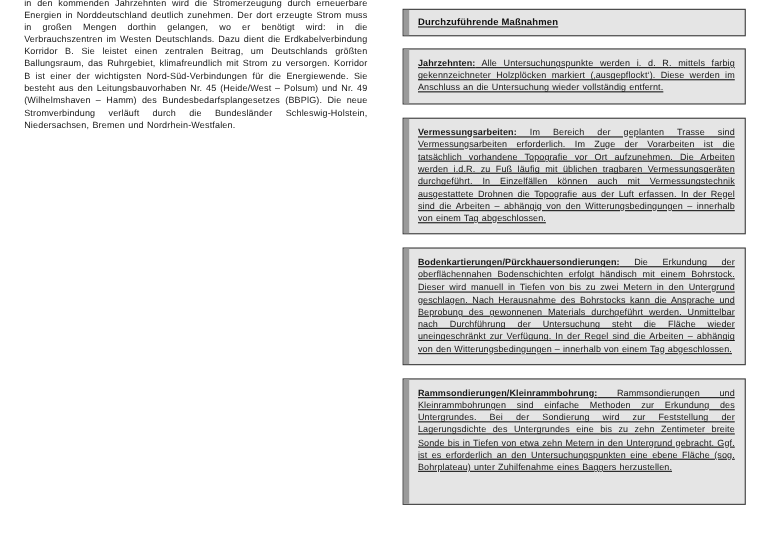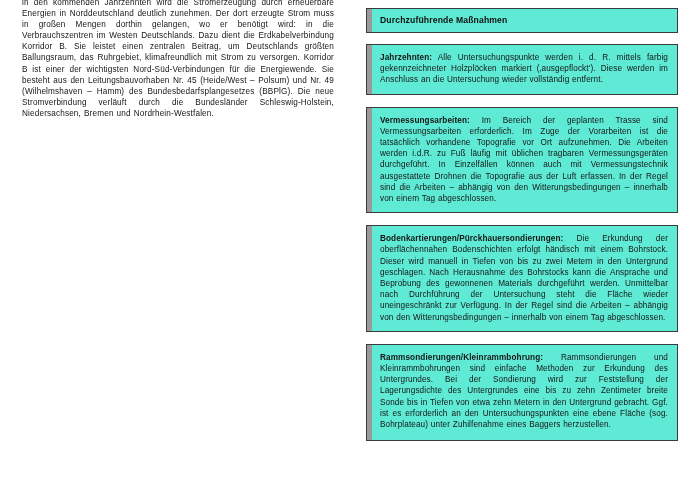--- a/index.html
+++ b/index.html
@@ -48,24 +48,25 @@
   .right-col {
     position: absolute;
     left: 366px;
     top: 8px;
     width: 312px;
   }
 
   .box {
     position: relative;
     border: 1px solid #3c3c3c;
-    background: #5eead4;
+    background: #e5e5e5;
     box-sizing: border-box;
     margin-bottom: 12px;
     padding: 7px 9px 8px 13px;
+    text-decoration: underline;
   }
   
   .box::before {
     content: "";
     position: absolute;
     left: 0px;
     top: 0px;
     bottom: 0px;
     width: 5px;
     background: #9a9a9a;
@@ -92,21 +93,21 @@
     font-size: 8.6px;
     font-weight: bold;
     letter-spacing: 0.15px;
     color: #111;
     line-height: 11px;
   }
 
   
   .box.last {
     margin-bottom: 0;
-    padding-bottom: 10px;
+    padding-bottom: 28px;
   }
 </style>
 </head>
 <body>
 
 <div class="page">
 
   <div class="left-col">
     <p class="clip-top">in den kommenden Jahrzehnten wird die Stromerzeugung durch erneuerbare Energien in Norddeutschland deutlich zunehmen. Der dort erzeugte Strom muss in großen Mengen dorthin gelangen, wo er benötigt wird: in die Verbrauchszentren im Westen Deutschlands. Dazu dient die Erdkabelverbindung Korridor B. Sie leistet einen zentralen Beitrag, um Deutschlands größten Ballungsraum, das Ruhrgebiet, klimafreundlich mit Strom zu versorgen. Korridor B ist einer der wichtigsten Nord-Süd-Verbindungen für die Energiewende. Sie besteht aus den Leitungsbauvorhaben Nr. 45 (Heide/West – Polsum) und Nr. 49 (Wilhelmshaven – Hamm) des Bundesbedarfsplangesetzes (BBPlG). Die neue Stromverbindung verläuft durch die Bundesländer Schleswig-Holstein, Niedersachsen, Bremen und Nordrhein-Westfalen.</p>
   </div>

